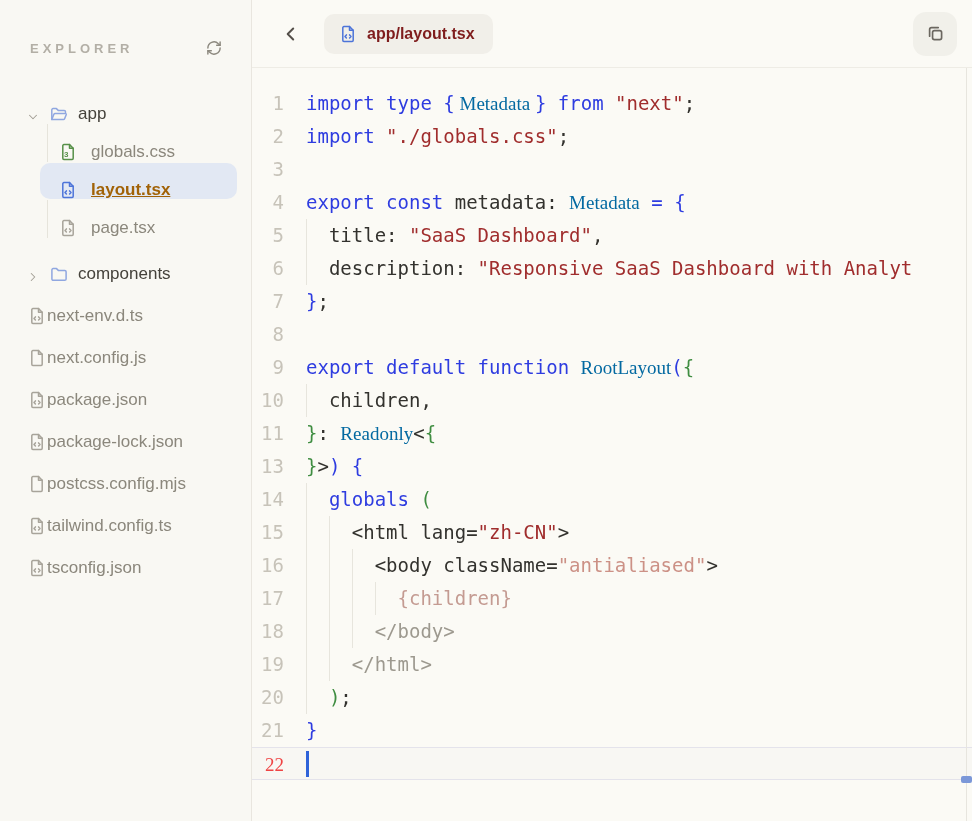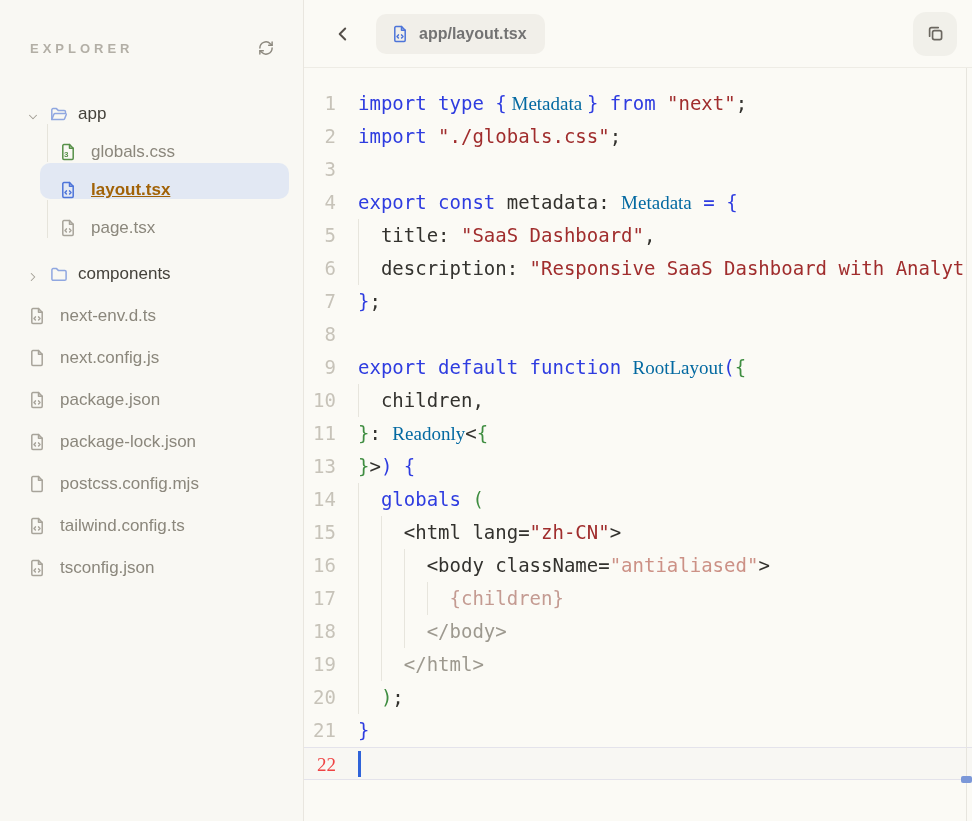--- a/index.html
+++ b/index.html
@@ -2,49 +2,49 @@
 <html><head>
 <meta charset="utf-8">
 <style>
   * { margin:0; padding:0; box-sizing:border-box; }
   html,body { width:972px; height:821px; overflow:hidden; }
   body { font-family:"Liberation Sans", sans-serif; background:#faf9f4; }
 
   .app { display:flex; width:972px; height:821px; }
 
   
-  .sidebar { width:304px; flex:none; background:#f9f8f3; border-right:1px solid #e9e6df; height:100%; }
+  .sidebar { width:252px; flex:none; background:#f9f8f3; border-right:1px solid #e9e6df; height:100%; }
   .sb-header { margin:38px 28px 0 30px; height:20px; display:flex; align-items:center; justify-content:space-between; }
   .sb-title { font-size:13px; font-weight:700; letter-spacing:4px; color:#b3afa6; }
   .icon-btn { background:none; border:none; cursor:pointer; color:#8d897f; display:flex; align-items:center; padding:0; }
   .tree { margin-top:26px; }
   .trow { display:flex; align-items:flex-end; position:relative; cursor:pointer; }
   .trow.folder { height:40px; padding-left:26px; gap:9px; }
   .trow.folder .tlabel { color:#45423b; }
   .trow.file.lvl1 { height:38px; padding-left:58px; gap:13px; }
-  .trow.file.lvl0 { height:42px; padding-left:27px; gap:13px; }
+  .trow.file.lvl0 { height:42px; padding-left:27px; }
   .trow.file.lvl1:not(.selected)::before { content:''; position:absolute; left:47px; top:0; bottom:0; width:1px; background:#e6e4db; }
   .trow.selected::before { content:''; position:absolute; left:40px; right:14px; top:1px; bottom:1px; background:#e2e8f3; border-radius:10px; }
   .ticon, .tlabel { position:relative; z-index:1; }
   .tlabel { font-size:17px; color:#8b877c; }
   .trow.selected .tlabel { color:#a16207; font-weight:700;text-decoration:underline; }
   .ticon { display:flex; align-items:center; color:#a8a49a; }
   .ticon.chev { color:#a29e94; width:14px; }
   .trow.folder .ticon.fold { color:#90a7e0; }
   .ticon.green { color:#579048; }
   .ticon.blue { color:#4d74d9; }
   .trow.gap { margin-top:6px; }
   svg { display:block; }
 
   
   .editor { flex:1; position:relative; background:#fbfaf5; height:100%; }
   .ed-header { height:68px; display:flex; align-items:center; padding:0 15px 0 24px; border-bottom:1px solid #eeece5; }
   .back-btn { background:none; border:none; cursor:pointer; color:#55504a; padding:4px; display:flex; }
   .tab { margin-left:18px; height:40px; display:flex; align-items:center; gap:9px; background:#f1efe9; border-radius:10px; padding:0 18px 0 14px; cursor:pointer; }
-  .tab-label { font-size:16px; font-weight:600; color:#737373; }
+  .tab-label { font-size:16px; font-weight:600; color:#7f1d1d; }
   .copy-btn { margin-left:auto; width:44px; height:44px; border:none; border-radius:13px; background:#f1f0ea; color:#6b6760; display:flex; align-items:center; justify-content:center; cursor:pointer; }
 
   .code-area { padding-top:19px; height:753px; overflow:hidden; font-family:"DejaVu Sans Mono", monospace; font-size:19px; }
   .line { display:flex; height:33px; line-height:33px; overflow:hidden; padding-right:6px; }
   .ln { width:32px; flex:none; text-align:right; color:#c7c3b9; margin-right:22px; user-select:none; }
   .codetext { position:relative; flex:1; white-space:pre; }
   .codetext i.g { position:absolute; top:0; bottom:0; width:1px; background:#e7e5dd; }
   .line.active { border-top:1px solid #e4e3eb; border-bottom:1px solid #e4e3eb; background:#f8f7f3; }
   .line.active .ln { color:#ef4444;font-family:Liberation Serif, serif; }
   i.cursor { position:absolute; left:0; top:3px; height:26px; width:3px; background:#2f63d9; }

